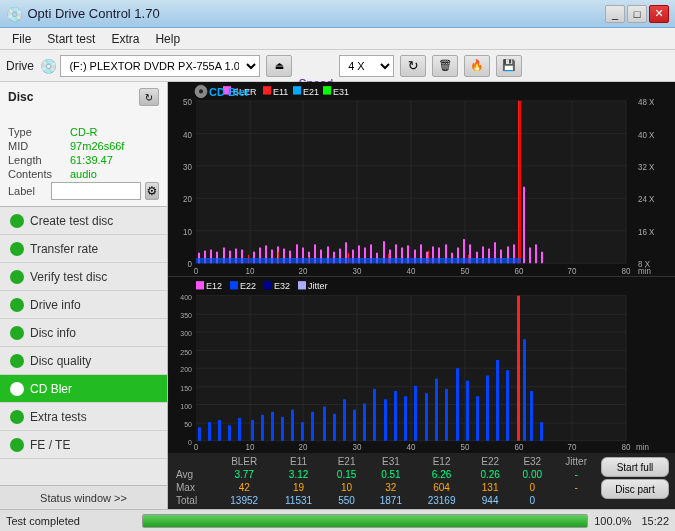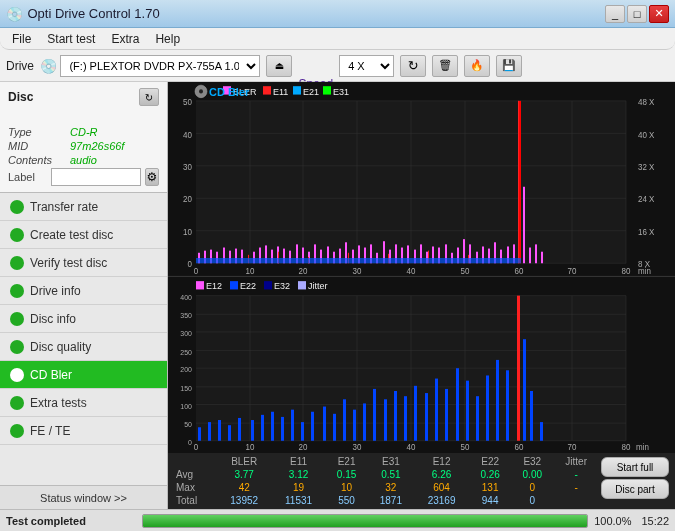--- a/index.html
+++ b/index.html
@@ -24,21 +24,20 @@
     .tb-btn.close { background: linear-gradient(to bottom, #e84040, #c82020); color: white; border-color: #a00; }
 
     
     .menu-bar {
       background: #f0f0f0;
       height: 22px;
       display: flex;
       align-items: center;
       padding: 0 4px;
       border-bottom: 1px solid #ccc;
-      border-radius: 9px;
     }
     .menu-item {
       padding: 2px 8px;
       cursor: pointer;
       font-size: 12px;
       color: #222;
     }
 
     
     .drive-bar {
@@ -94,21 +93,21 @@
     .disc-header {
       display: flex; align-items: center; justify-content: space-between;
       margin-bottom: 20px;
     }
     .disc-title { font-size: 12px; font-weight: bold; color: #222; }
     .disc-icon-btn {
       width: 20px; height: 18px; background: linear-gradient(to bottom,#ddd,#bbb);
       border: 1px solid #aaa; display:flex; align-items:center; justify-content:center;
       font-size:10px; cursor:pointer; border-radius:2px;
     }
-    .disc-row { display: flex; margin-bottom: 2px; font-style: italic; }
+    .disc-row { display: flex; margin-bottom: 2px; }
     .disc-key { color: #444; width: 62px; font-size: 11px; }
     .disc-val { color: #00aa00; font-size: 11px; flex: 1; }
     .label-row { display: flex; align-items: center; margin-top: 2px; }
     .label-input {
       height: 18px; width: 90px; border: 1px solid #aaa; background: white; font-size: 11px; padding: 0 2px;
     }
     .label-settings-btn {
       width: 20px; height: 18px; background: linear-gradient(to bottom,#ddd,#bbb);
       border: 1px solid #aaa; display:flex; align-items:center; justify-content:center;
       font-size:12px; cursor:pointer; border-radius:2px; margin-left:4px;
@@ -173,21 +172,21 @@
 
     
     .status-bar {
       background: #e0e0e0;
       height: 22px;
       display: flex;
       align-items: center;
       border-top: 1px solid #bbb;
       padding: 0 6px;
     }
-    .status-text { font-size: 11px; color: #222; width: 130px; font-weight: bold; }
+    .status-text { font-size: 11px; color: #222; width: 130px; }
     .progress-container {
       flex: 1;
       height: 14px;
       background: #bbb;
       border: 1px solid #999;
       border-radius: 2px;
       overflow: hidden;
       margin: 0 6px;
     }
     .progress-bar {
@@ -255,37 +254,41 @@
       </div>
       <div class="disc-row">
         <span class="disc-key">Type</span>
         <span class="disc-val">CD-R</span>
       </div>
       <div class="disc-row">
         <span class="disc-key">MID</span>
         <span class="disc-val">97m26s66f</span>
       </div>
       <div class="disc-row">
+        <span class="disc-key">Length</span>
+        <span class="disc-val">61:39.47</span>
+      </div>
+      <div class="disc-row">
         <span class="disc-key">Contents</span>
         <span class="disc-val">audio</span>
       </div>
       <div class="label-row">
         <span class="disc-key">Label</span>
         <input class="label-input" type="text" value="" style="">
         <div class="label-settings-btn">⚙</div>
       </div>
     </div>
 
     <div class="nav-item">
       <div class="nav-icon" style="background:#22aa22;"></div>
+      <span>Create test disc</span>
+    </div>
+    <div class="nav-item">
+      <div class="nav-icon" style="background:#22aa22;"></div>
       <span>Transfer rate</span>
-    </div>
-    <div class="nav-item">
-      <div class="nav-icon" style="background:#22aa22;"></div>
-      <span>Create test disc</span>
     </div>
     <div class="nav-item">
       <div class="nav-icon" style="background:#22aa22;"></div>
       <span>Verify test disc</span>
     </div>
     <div class="nav-item">
       <div class="nav-icon" style="background:#22aa22;"></div>
       <span>Drive info</span>
     </div>
     <div class="nav-item">

